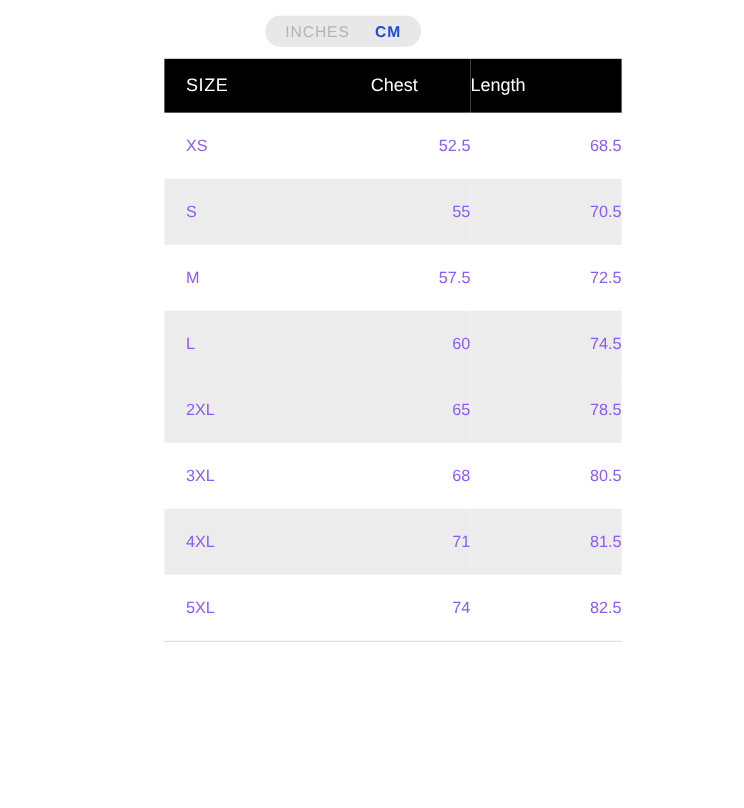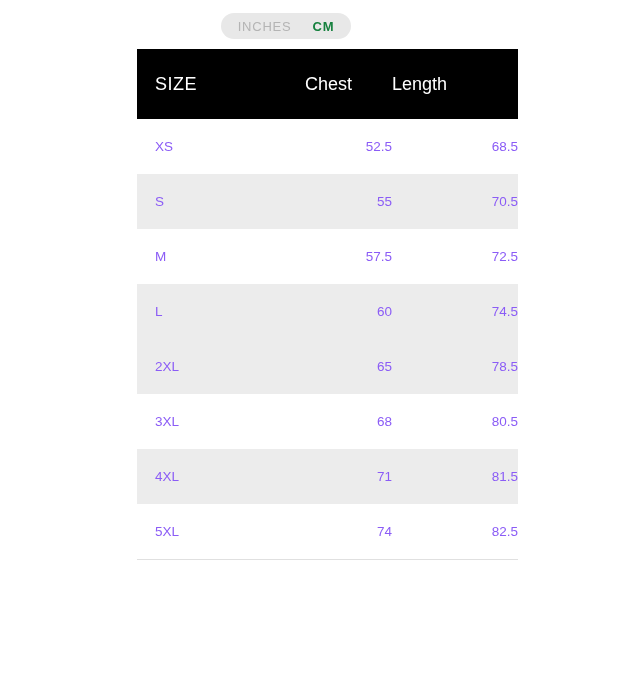--- a/index.html
+++ b/index.html
@@ -45,38 +45,38 @@
     letter-spacing: 0.8px;
     line-height: 1;
     user-select: none;
     cursor: pointer;
   }
   .unit-option.inactive {
     color: #b4b4b4;
     font-weight: 400;
   }
   .unit-option.active {
-    color: #15803d;
+    color: #1d4ed8;
     font-weight: 700;
   }
 
   
   .size-table {
     position: absolute;
     left: 137px;
     top: 49px;
     width: 363px;
     border-collapse: collapse;
     table-layout: fixed;
   }
   .size-table thead th {
     background: #000000;
     color: #ffffff;
-    height: 70px;
-    font-size: 18px;
+    height: 45px;
+    font-size: 15px;
     font-weight: 400;
     padding: 0;
     vertical-align: middle;
   }
   .th-size {
     text-align: left;
     padding-left: 18px !important;
     letter-spacing: 0.5px;
     width: 110px;
   }

